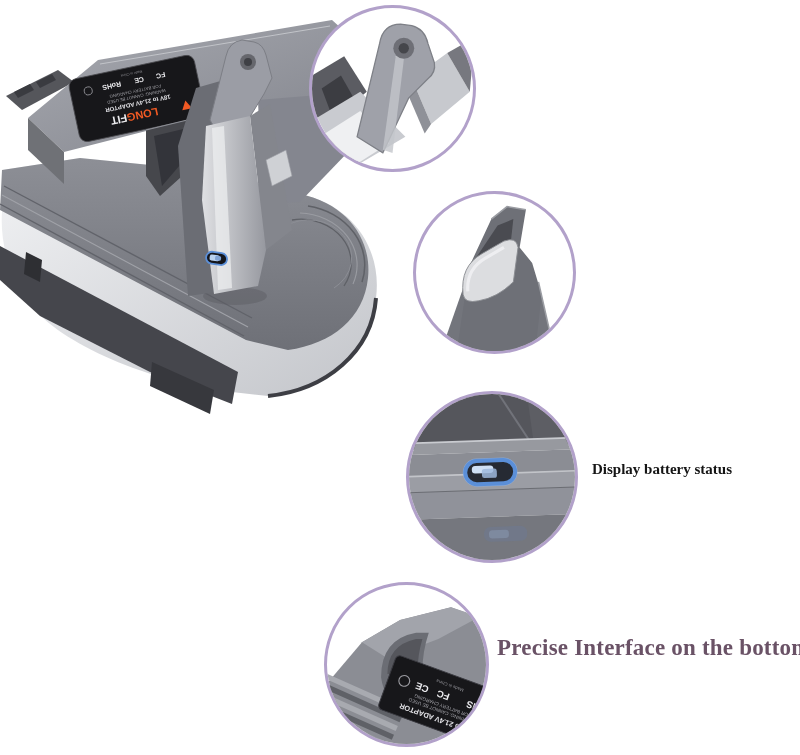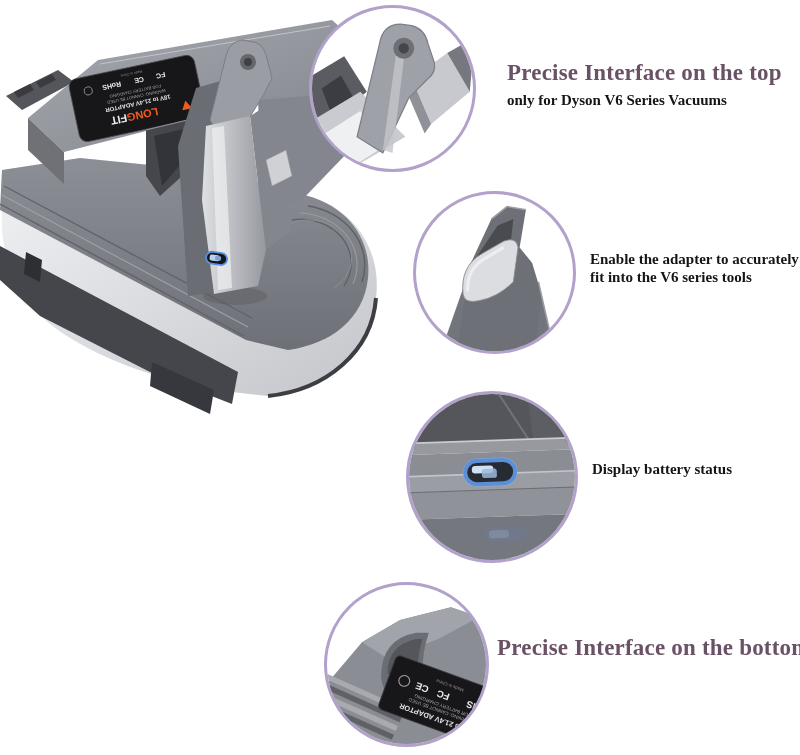--- a/index.html
+++ b/index.html
@@ -135,38 +135,33 @@
       <polygon points="8,78 30,64 48,84 26,98" fill="#eff0f2"></polygon>
       <polygon points="62,44 84,28 98,52 74,72" fill="#c7c9ce"></polygon>
       <polygon points="84,28 98,20 100,30 98,52" fill="#77787f"></polygon>
       <polygon points="62,44 74,72 70,78 58,50" fill="#8f9198"></polygon>
       <path d="M28,80 L42,22 Q44,10 55,10 L62,11 Q70,13 72,22 L76,34 Q77,40 72,44 L60,56 L44,90 Z" fill="#9fa1a9" stroke="#7e8087" stroke-width="0.8"></path>
       <polygon points="44,88 52,30 58,24 50,90" fill="#c3c5ca" opacity="0.8"></polygon>
       <circle cx="57" cy="25" r="6.5" fill="#6e6f76"></circle>
       <circle cx="57" cy="25" r="3.2" fill="#45464b"></circle>
     </svg>
   </div>
-  <div class="callout-text" style="left:507px;top:60px;">
-    <div class="callout-heading">Precise Interface on the top</div>
-    <div class="callout-desc nowrap">only for Dyson V6 Series Vacuums</div>
-  </div>
 
   <div class="callout-circle" style="left:413px;top:191px;width:163px;height:163px;">
     <svg viewBox="0 0 100 100">
       <polygon points="16,100 30,60 78,56 88,100" fill="#73757c"></polygon>
       <path d="M26,100 L34,46 L48,16 L58,8 L70,10 L66,34 L74,44 L80,64 L76,100 Z" fill="#6e7077"></path>
       <polygon points="36,44 52,20 62,16 60,34 42,56" fill="#4a4b51"></polygon>
       <path d="M48,16 L58,8 L70,10" stroke="#9b9da3" stroke-width="1" fill="none"></path>
       <path d="M30,64 Q28,46 42,38 L56,30 Q64,27 65,34 L62,56 Q52,66 40,68 Q31,70 30,64 Z" fill="#dcdde0" stroke="#8a8c92" stroke-width="0.6"></path>
       <path d="M33,62 Q32,48 44,41 L56,34" stroke="#f2f3f5" stroke-width="2" fill="none" opacity="0.8"></path>
       <path d="M78,56 L88,100" stroke="#9b9da3" stroke-width="1" fill="none"></path>
     </svg>
   </div>
   <div class="callout-text" style="left:590px;top:245px;">
-    <div class="callout-desc w225">Enable the adapter to accurately fit into the V6 series tools</div>
   </div>
 
   <div class="callout-circle" style="left:406px;top:391px;width:172px;height:172px;">
     <svg viewBox="0 0 100 100">
       <g transform="rotate(-2 50 50)">
         <rect x="-6" y="-6" width="112" height="38" fill="#55565c"></rect>
         <polygon points="72,-6 106,-6 106,30 76,32" fill="#5d5e64"></polygon>
         <path d="M52,-6 L74,30" stroke="#71737a" stroke-width="1.2"></path>
         <rect x="-6" y="28" width="112" height="7" fill="#97999f"></rect>
         <path d="M-6,28 L106,28" stroke="#c9cbd0" stroke-width="1"></path>

